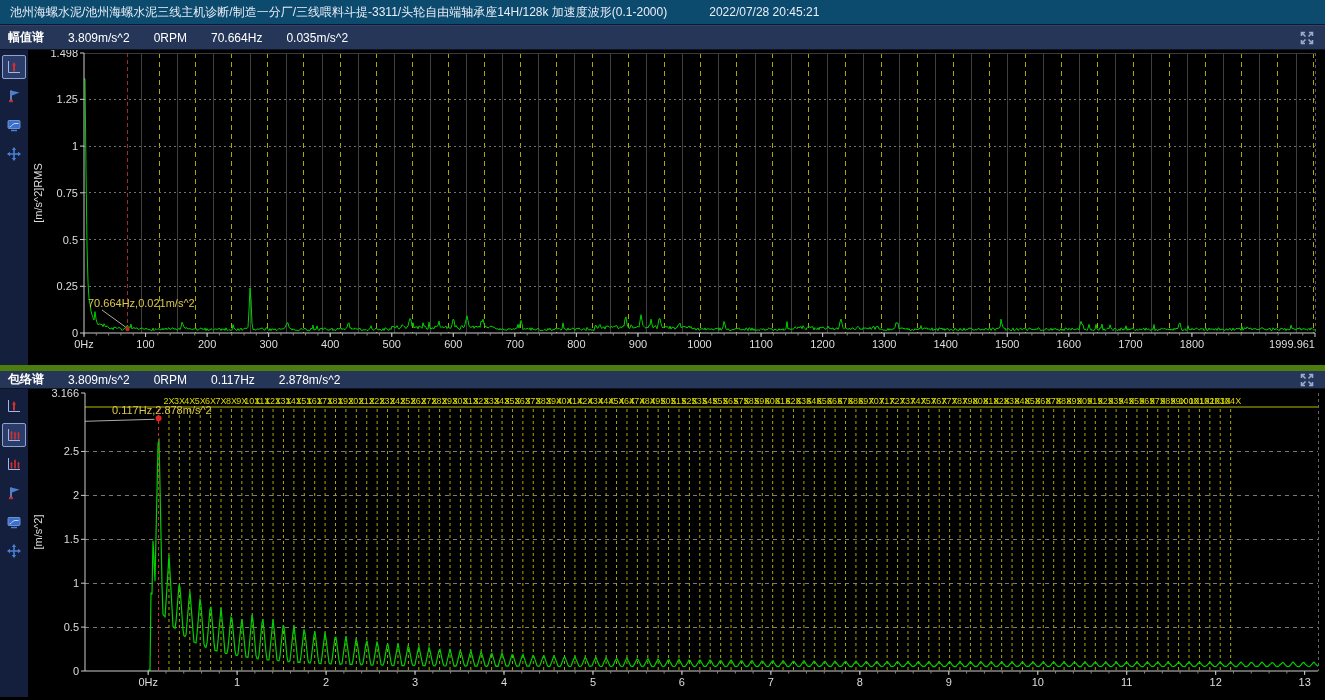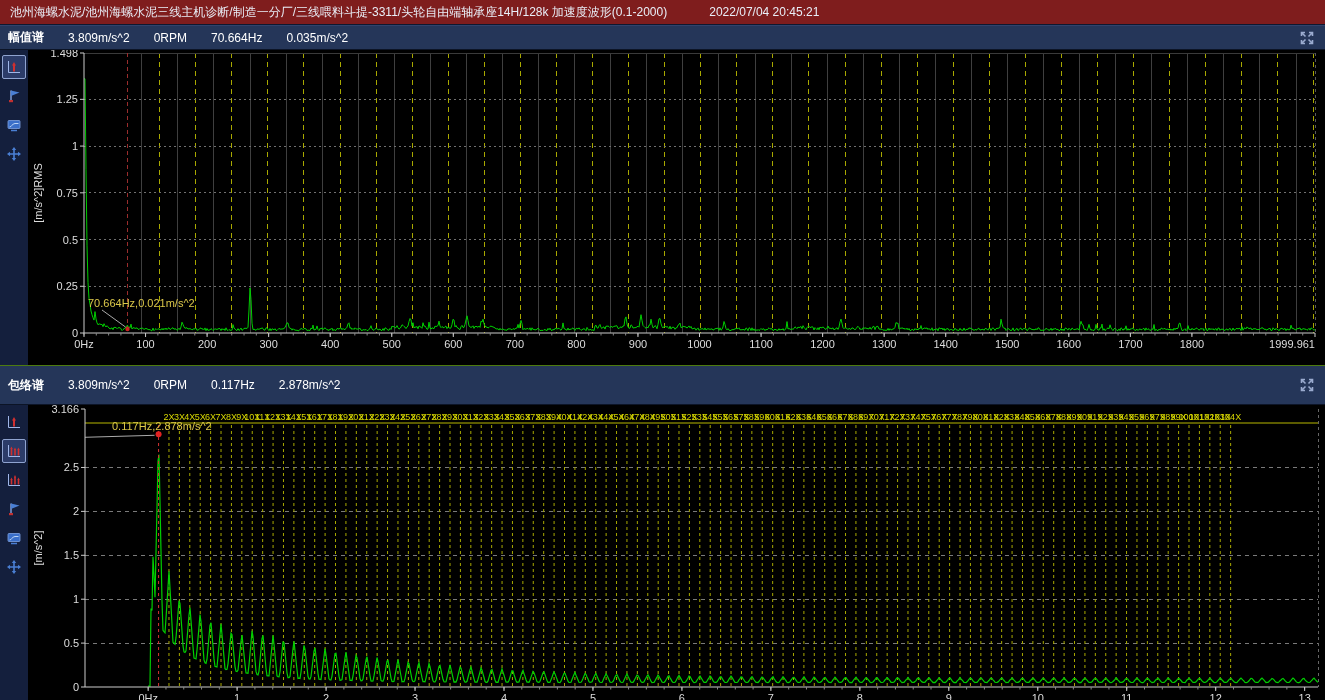--- a/index.html
+++ b/index.html
@@ -1,40 +1,40 @@
 <!DOCTYPE html>
 <html><head>
 <meta charset="utf-8">
 <style>
   html,body{margin:0;padding:0;background:#000;}
   body{width:1325px;height:700px;overflow:hidden;font-family:"Liberation Sans",sans-serif;
        -webkit-font-smoothing:antialiased;}
-  .titlebar{height:25px;background:#7f1d1d;border-bottom:1px solid #0e1830;box-sizing:border-box;
+  .titlebar{height:25px;background:#0c4a6e;border-bottom:1px solid #0e1830;box-sizing:border-box;
     display:flex;align-items:center;gap:42px;padding:0 10px;color:#e9eef7;font-size:12px;white-space:nowrap;}
   .panel-header{background:#253659;border-bottom:1px solid #0c1426;box-sizing:border-box;
     display:flex;align-items:center;gap:24px;padding:0 8px;color:#fff;font-size:12px;position:relative;}
   .panel-header.h28{height:25px;border-top:1px solid #31436c;}
-  .panel-header.h24{height:40px;border-top:1px solid #4d7c0f;}
+  .panel-header.h24{height:24px;border-top:6px solid #4d7c0f;}
   .panel-header .ptitle{font-weight:bold;}
   .expand-btn{margin-left:auto;width:20px;height:18px;display:flex;align-items:center;justify-content:center;cursor:pointer;}
   .panel-body{display:flex;background:#000;}
   .toolbar{width:28px;background:#141f3d;display:flex;flex-direction:column;align-items:center;
     padding-top:5px;gap:5px;flex:none;}
   .tool-btn{width:22px;height:22px;display:flex;align-items:center;justify-content:center;
     border:1px solid transparent;border-radius:2px;cursor:pointer;}
   .tool-btn.active{border-color:#8fa3d0;background:#2c3c69;}
   svg.chart{display:block;background:#000;flex:none;}
   svg text{font-family:"Liberation Sans",sans-serif;}
 </style>
 </head>
 <body>
 
 <div class="titlebar">
   <span>池州海螺水泥/池州海螺水泥三线主机诊断/制造一分厂/三线喂料斗提-3311/头轮自由端轴承座14H/128k 加速度波形(0.1-2000)</span>
-  <span>2022/07/04 20:45:21</span>
+  <span>2022/07/28 20:45:21</span>
 </div>
 
 <section>
   <div class="panel-header h28">
     <span class="ptitle">幅值谱</span>
     <span>3.809m/s^2</span>
     <span>0RPM</span>
     <span>70.664Hz</span>
     <span>0.035m/s^2</span>
     <span class="expand-btn">

